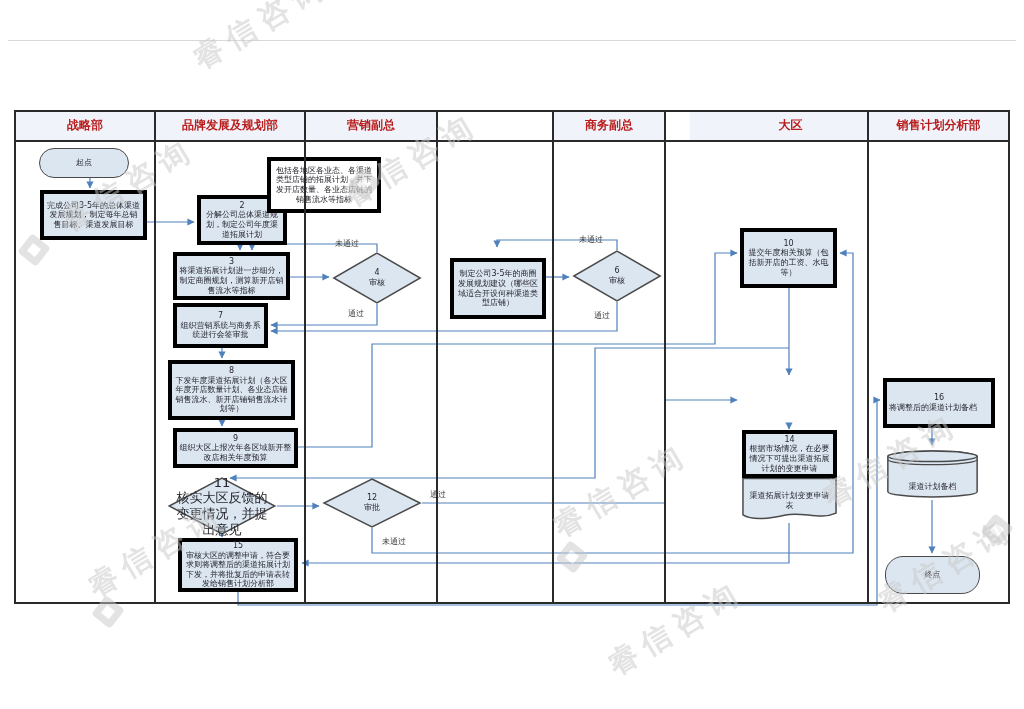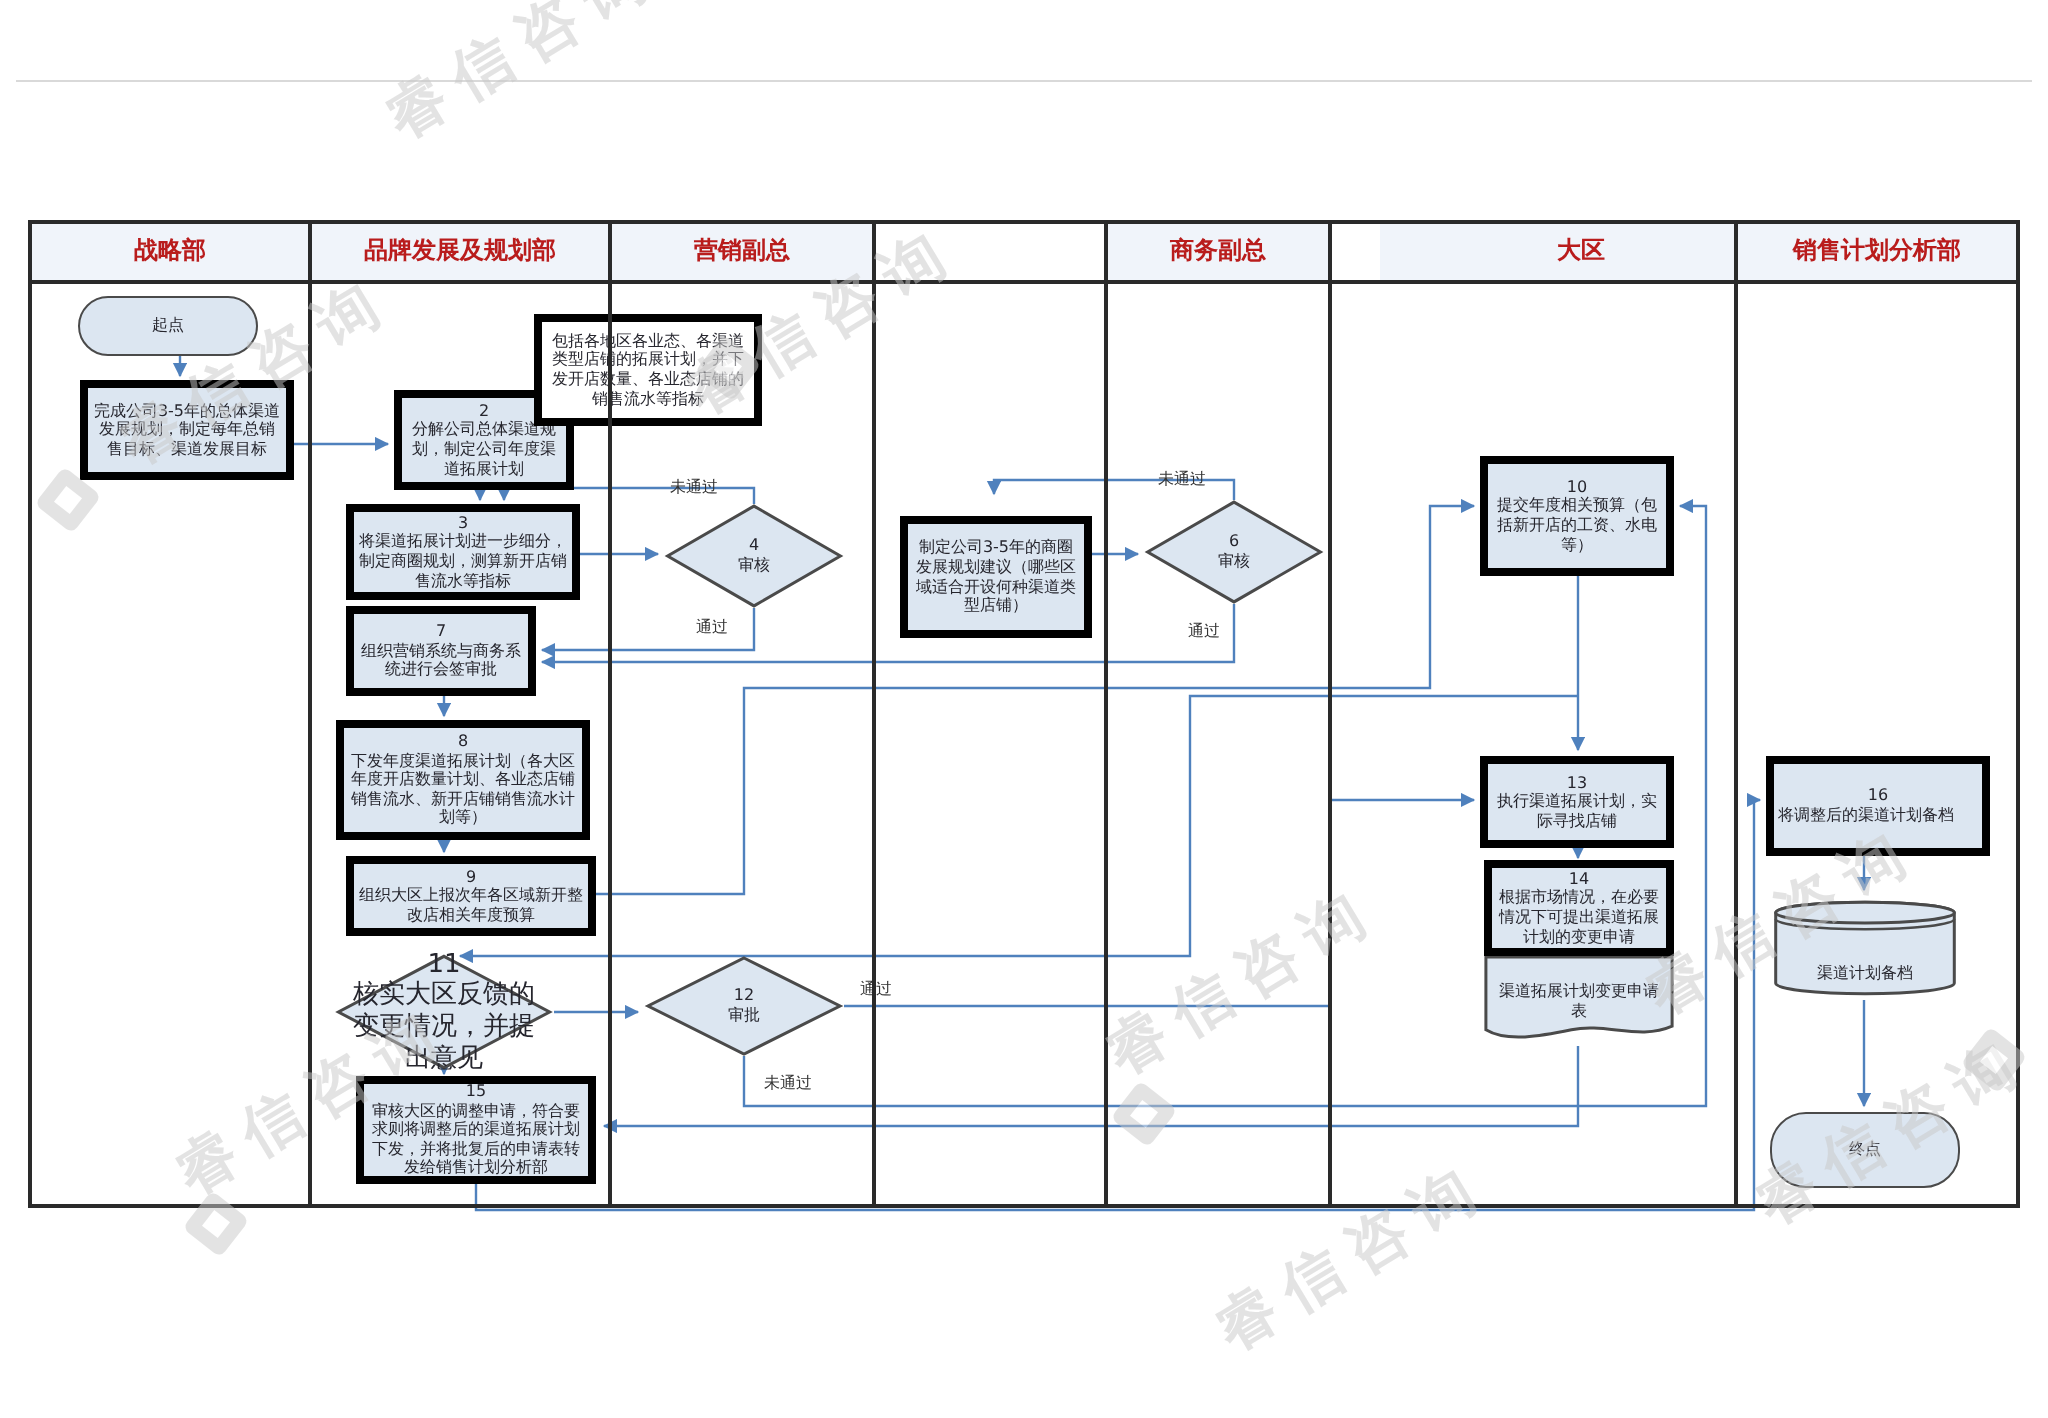--- a/index.html
+++ b/index.html
@@ -173,24 +173,20 @@
     <div class="txt">
       <span class="num">6</span>
       <span>审核</span>
     </div>
   </div>
 
   <div class="node rect" style="left:740px;top:228px;width:97px;height:60px">
     <span class="num">10</span>
     <span>提交年度相关预算（包括新开店的工资、水电等）</span>
   </div>
-  <div class="node rect" style="left:740px;top:378px;width:97px;height:46px">
-    <span class="num">13</span>
-    <span>执行渠道拓展计划，实际寻找店铺</span>
-  </div>
   <div class="node rect" style="left:742px;top:430px;width:95px;height:48px">
     <span class="num">14</span>
     <span>根据市场情况，在必要情况下可提出渠道拓展计划的变更申请</span>
   </div>
   <div class="node svgwrap" style="left:742px;top:478px;width:95px;height:45px">
     <svg viewBox="0 0 100 100" preserveAspectRatio="none">
       <path d="M1,1 H99 V78 C82,94 64,74 46,82 C30,89 12,96 1,82 Z" fill="#dce6f1" stroke="#4a4a4a" stroke-width="1.5" vector-effect="non-scaling-stroke"></path>
     </svg>
     <div class="txt">
         <span>渠道拓展计划变更申请表</span>

